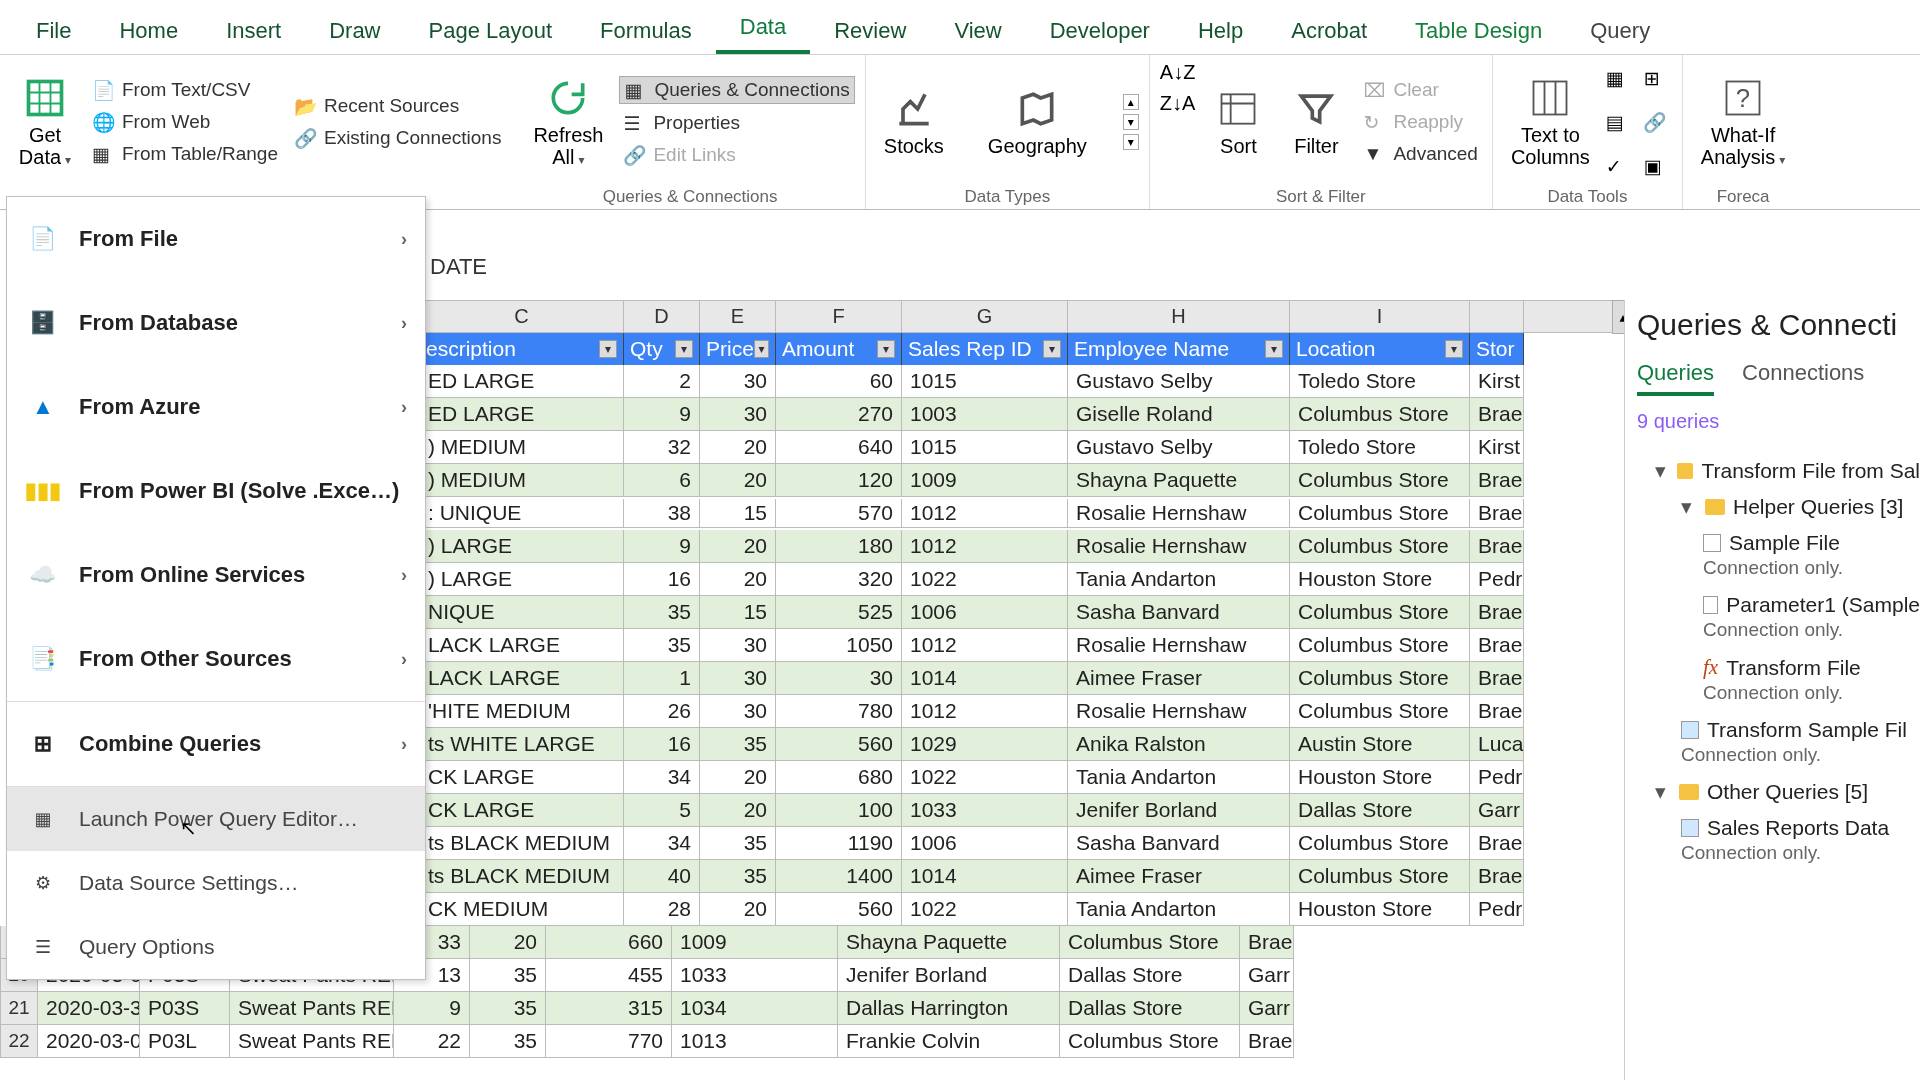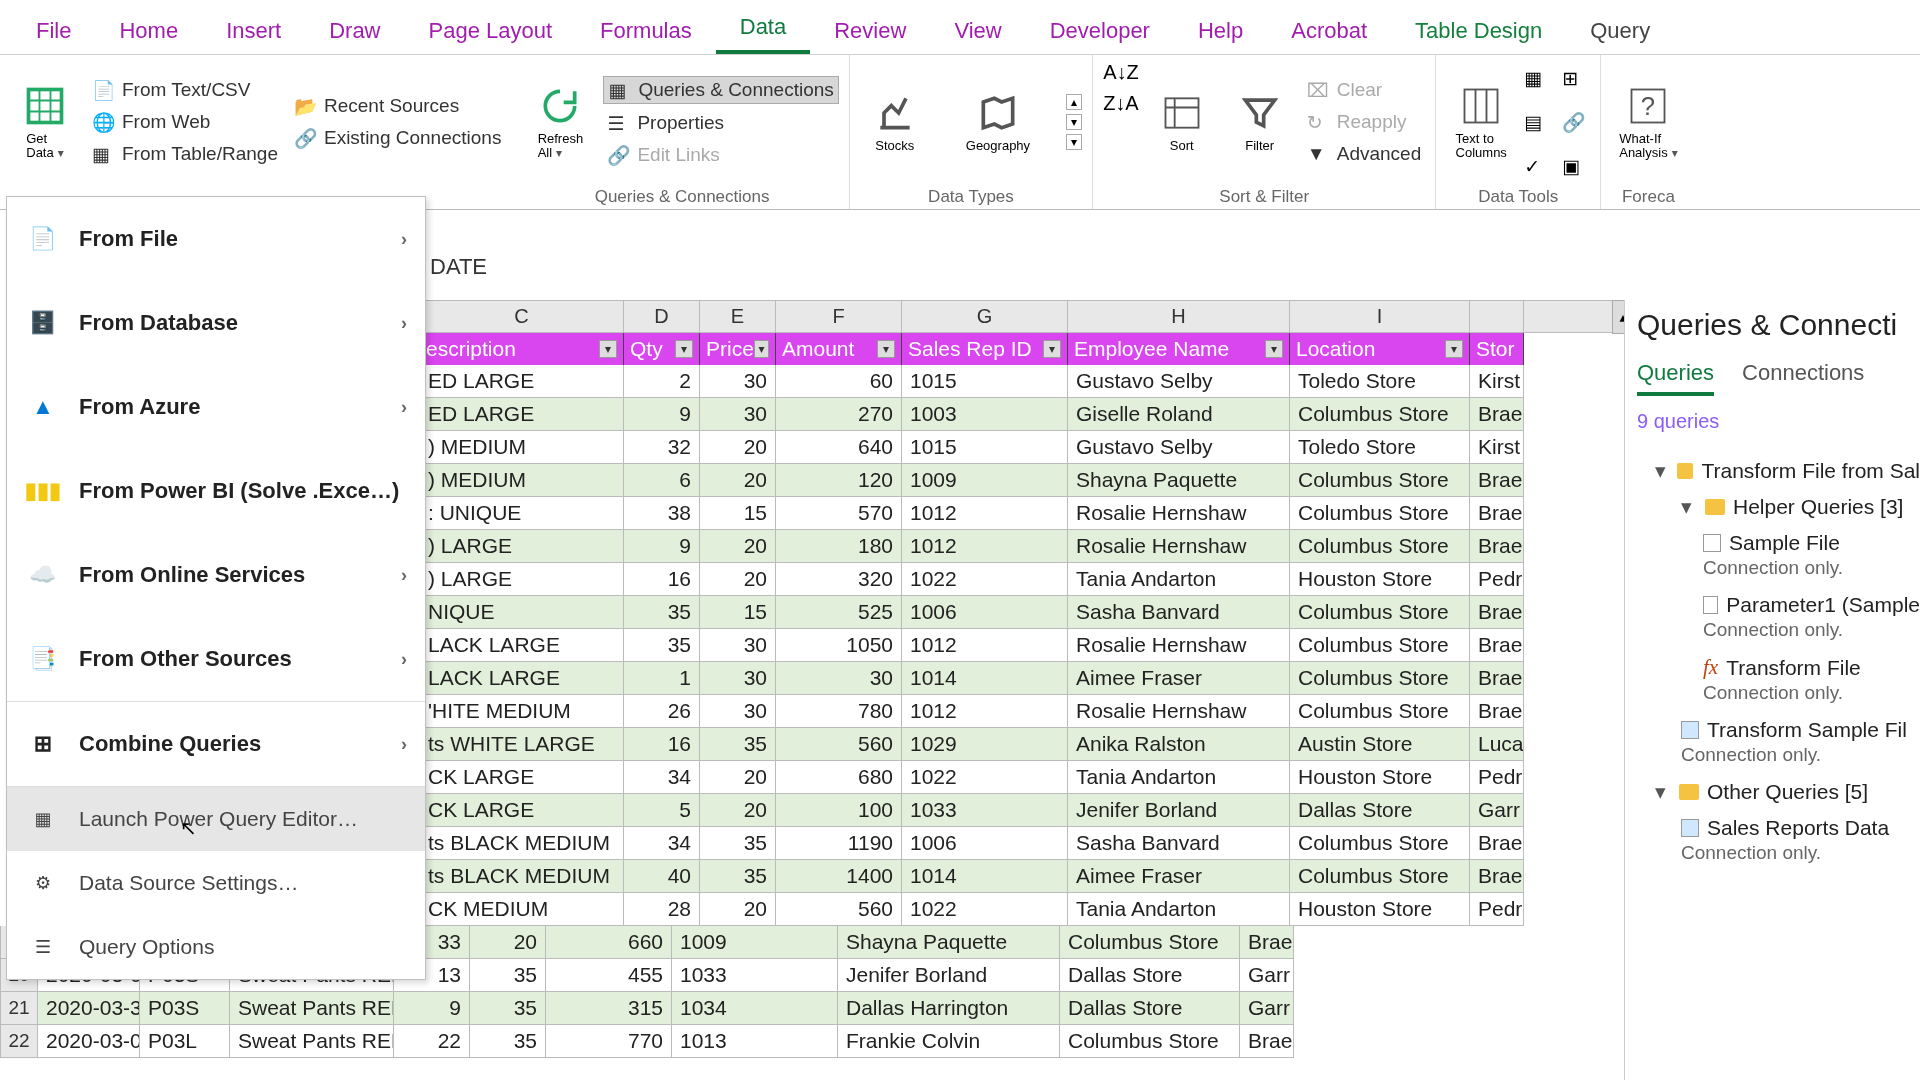--- a/index.html
+++ b/index.html
@@ -1,31 +1,31 @@
 <!DOCTYPE html>
 <html><head>
 <meta charset="utf-8">
 <style>
 * { margin:0; padding:0; box-sizing:border-box; font-family:"Segoe UI",Arial,sans-serif; }
 body { background:#fff; width:1920px; height:1080px; overflow:hidden; font-size:19px; }
 
 
 .tabs { display:flex; align-items:flex-end; height:55px; padding-left:12px; background:#fff; border-bottom:1px solid #d0d0d0; }
-.tab { padding:12px 24px 10px; color:#a21caf; cursor:pointer; font-size:22px; }
+.tab { padding:12px 24px 10px; color:#14532d; cursor:pointer; font-size:22px; }
 .tab.active { color:#0f7b3f; border-bottom:4px solid #0f7b3f; font-weight:400; }
 .tab.context { color:#444; }
 .tab.context.design { color:#15803d; }
 
 
 .ribbon { display:flex; height:155px; background:#fff; border-bottom:1px solid #bbb; }
 .group { display:flex; flex-direction:column; justify-content:space-between; padding:6px 10px 2px; border-right:1px solid #ddd; }
 .group-label { text-align:center; color:#666; font-size:17px; padding-top:4px; }
 .group-body { display:flex; gap:8px; flex:1; }
 .big-btn { display:flex; flex-direction:column; align-items:center; justify-content:center; gap:4px; padding:4px 8px; cursor:pointer; min-width:70px; }
-.big-btn span.lbl { font-size:13px; text-align:left; line-height:1.1; }
+.big-btn span.lbl { font-size:20px; text-align:center; line-height:1.1; }
 .small-list { display:flex; flex-direction:column; gap:6px; justify-content:center; }
 .small-item { display:flex; align-items:center; gap:8px; font-size:19px; color:#333; cursor:pointer; padding:2px 4px; }
 .small-item.disabled { color:#aaa; }
 .small-item.selected { background:#d7d7d7; border:1px solid #aaa; }
 .icon16 { width:22px; height:22px; display:inline-block; }
 .icon-lg { width:44px; height:44px; }
 .dd-arrow::after { content:"▾"; font-size:12px; color:#555; margin-left:4px; }
 
 
 .getdata-menu { position:absolute; left:6px; top:196px; width:420px; background:#fff; border:1px solid #c0c0c0; box-shadow:3px 3px 6px rgba(0,0,0,.15); z-index:50; }
@@ -37,21 +37,21 @@
 .mi-icon { width:36px; height:40px; display:flex; align-items:center; justify-content:center; }
 
 
 .fbar { position:absolute; left:430px; top:254px; font-size:22px; color:#333; }
 
 
 .grid-wrap { position:absolute; left:0; top:300px; right:280px; bottom:0; overflow:hidden; }
 .colheads { display:flex; background:#e8e8e8; border-top:1px solid #bbb; border-bottom:1px solid #bbb; margin-left:420px; }
 .colhead { border-right:1px solid #bbb; text-align:center; font-size:20px; color:#333; padding:4px 0; }
 .thead-row { display:flex; margin-left:420px; }
-.th { background:#d946ef; color:#fff; display:flex; align-items:center; justify-content:space-between; padding:4px 6px; font-size:21px; border-right:1px solid #444; }
+.th { background:#3b82f6; color:#fff; display:flex; align-items:center; justify-content:space-between; padding:4px 6px; font-size:21px; border-right:1px solid #444; }
 .th .fbtn { width:18px; height:18px; background:#ddd; border:1px solid #999; font-size:12px; display:flex; align-items:center; justify-content:center; color:#333; }
 .rows { }
 .row { display:flex; height:33px; }
 .rownum { width:38px; background:#e8e8e8; border:1px solid #bbb; border-top:none; text-align:center; font-size:19px; color:#333; display:flex; align-items:center; justify-content:center; }
 .cell { border-right:1px solid #bbb; border-bottom:1px solid #bbb; padding:2px 8px; font-size:21px; color:#222; display:flex; align-items:center; overflow:hidden; white-space:nowrap; }
 .cell.banded { background:#e2efda; }
 
 .wA{width:102px}.wB{width:90px}.wC{width:300px}
 .cC{width:204px}.cD{width:76px}.cE{width:76px}.cF{width:126px}.cG{width:166px}.cH{width:222px}.cI{width:180px}.cJ{width:54px}
 
@@ -398,21 +398,21 @@
       <div class="row" style="margin-left: 420px;">
         <div class="cell cC banded">) MEDIUM</div>
         <div class="cell cD num banded">6</div>
         <div class="cell cE num banded">20</div>
         <div class="cell cF num banded">120</div>
         <div class="cell cG banded">1009</div>
         <div class="cell cH banded">Shayna Paquette</div>
         <div class="cell cI banded">Columbus Store</div>
         <div class="cell cJ banded">Brae</div>
       </div>
-      <div class="row" style="margin-left: 420px;">
+      <div class="row" style="margin-left: 420px; align-items: center;">
         <div class="cell cC">: UNIQUE</div>
         <div class="cell cD num">38</div>
         <div class="cell cE num">15</div>
         <div class="cell cF num">570</div>
         <div class="cell cG">1012</div>
         <div class="cell cH">Rosalie Hernshaw</div>
         <div class="cell cI">Columbus Store</div>
         <div class="cell cJ">Brae</div>
       </div>
       <div class="row" style="margin-left: 420px;">

